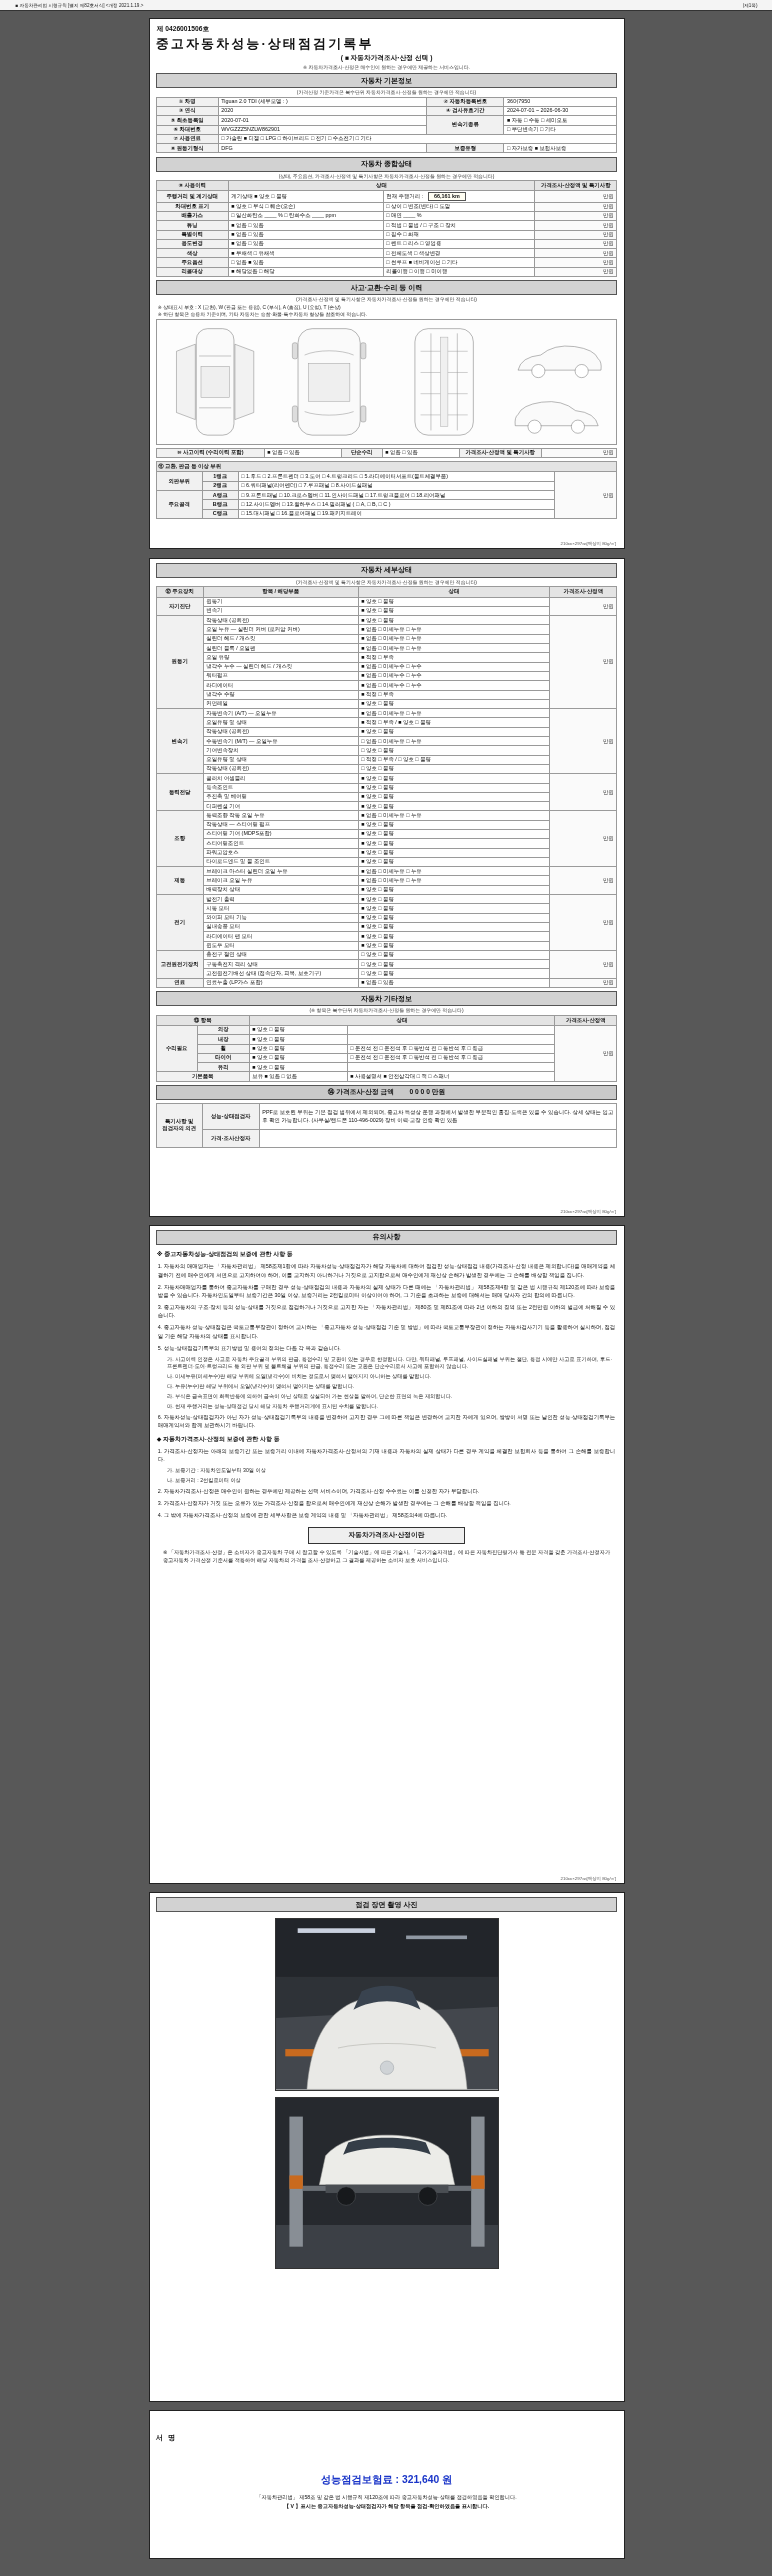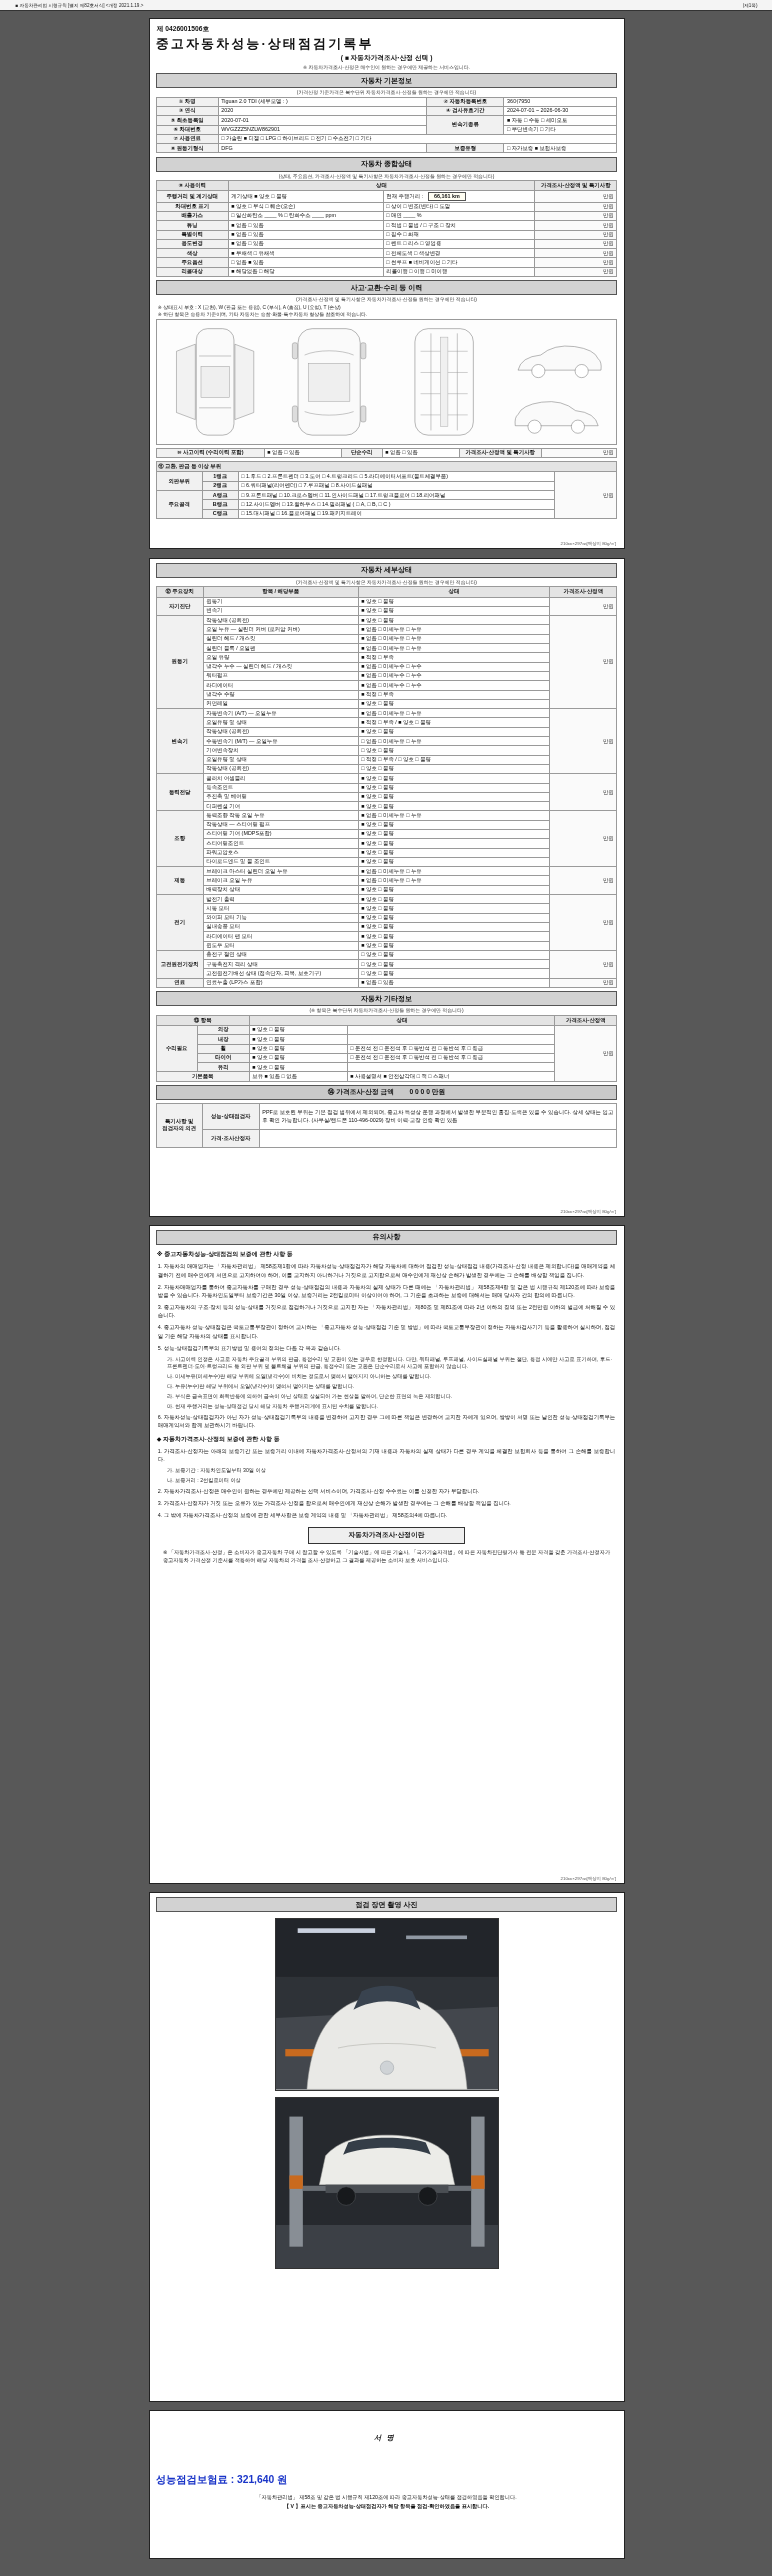--- a/index.html
+++ b/index.html
@@ -29,22 +29,22 @@
   .papernote{position:absolute;right:7.2px;bottom:2.1px;font-size:4.4px;color:#555;}
   
   .nsub{font-size:6px;font-weight:bold;margin:5.2px 0 3.1px 1px;}
   .nitem{font-size:5.4px;line-height:1.55;margin:0 2.1px 3.6px 2.1px;text-align:justify;}
   .nsubitem{font-size:5.2px;line-height:1.5;margin:0 5.2px 2.1px 11.3px;text-align:justify;color:#222;}
   .nbox{border:0.8px solid #333;width:155px;margin:8.2px auto 4.1px auto;text-align:center;font-weight:bold;font-size:6.7px;padding:2.6px 0;background:#efefef;}
   .nboxtext{font-size:5.2px;line-height:1.55;margin:2.1px 7.2px;text-align:justify;}
   
   .photo{width:222px;margin:6.2px auto 0 auto;border:0.5px solid #333;display:block;}
   
-  .signlabel{text-align:center;font-size:7.2px;font-weight:bold;margin-top:17.5px;letter-spacing:5.2px;font-style:italic;}
-  .fee{text-align:left;font-size:10.3px;font-weight:bold;color:#1a35c8;margin-top:30px;}
+  .signlabel{text-align:left;font-size:7.2px;font-weight:bold;margin-top:17.5px;letter-spacing:5.2px;}
+  .fee{text-align:center;font-size:10.3px;font-weight:bold;color:#1a35c8;margin-top:30px;}
   .footline{text-align:center;font-size:5.2px;margin-top:7.2px;color:#111;}
   .footline2{text-align:center;font-size:5.2px;margin-top:2.1px;font-weight:bold;color:#111;}
 </style>
 </head>
 <body>
 
 <div class="topstrip">
   <span>■ 자동차관리법 시행규칙 [별지 제82호서식] &lt;개정 2021.1.19.&gt;</span>
   <span>(제1쪽)</span>
 </div>

